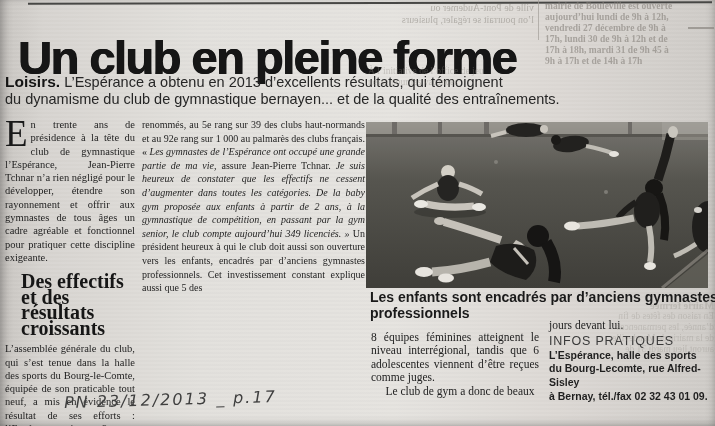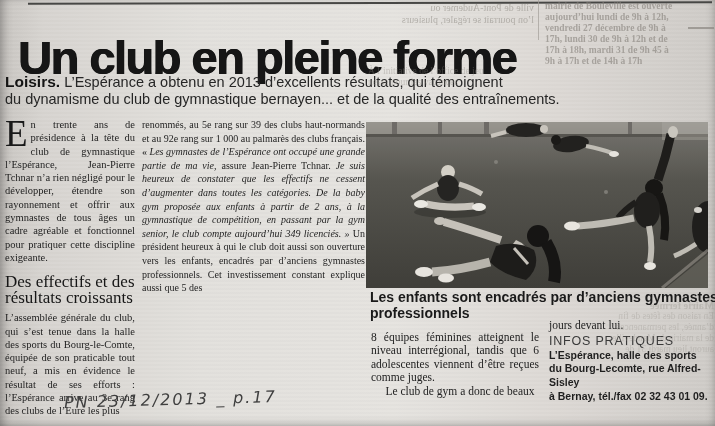--- a/index.html
+++ b/index.html
@@ -17,21 +17,21 @@
     font-family:"Liberation Sans",sans-serif;font-weight:700;font-size:47px;letter-spacing:-1.5px;color:#161616;
     text-shadow:0.7px 0 0 #161616,-0.3px 0 0 #161616;
   }
   .subtitle{position:absolute;left:5px;top:73px;width:640px;font-family:"Liberation Sans",sans-serif;font-size:14.5px;line-height:17px;color:#262626;}
   .kicker{font-weight:700;font-size:15.5px;color:#141414;}
   .col{position:absolute;text-align:justify;}
   .para{margin:0;}
   .col1{left:5px;top:118px;width:130px;font-size:10.5px;line-height:13.3px;color:#1e1e1e;}
   .col2{left:142px;top:118px;width:223px;font-size:10px;line-height:13.6px;color:#1e1e1e;}
   .dropcap{float:left;font-size:37px;line-height:30px;padding:1px 3px 0 0;color:#191919;}
-  .crosshead{font-family:"Liberation Serif",serif;font-weight:400;font-size:17px;line-height:15.5px;margin:10px 0 6px 0;color:#161616;text-align:left;}
+  .crosshead{font-family:"Liberation Serif",serif;font-weight:700;font-size:20px;line-height:15.5px;margin:10px 0 6px 16px;color:#161616;text-align:left;}
   .it{font-style:italic;}
   .photo{position:absolute;left:366px;top:122px;width:342px;height:166px;margin:0;}
   .photo svg{display:block;filter:blur(0.25px) contrast(0.98);}
   .caption{position:absolute;left:362px;top:289px;width:352px;font-family:"Liberation Sans",sans-serif;font-weight:700;font-size:14px;color:#1a1a1a;padding-left:8px;}
   .colA{left:371px;top:319px;width:168px;font-size:11.5px;line-height:13.4px;margin-top:12px;}
   .colA .indent{text-indent:10px;text-align:center;}
   .colB{left:549px;top:319px;width:168px;font-size:11.5px;line-height:13.4px;text-align:left;}
   .infos-h{font-family:"Liberation Sans",sans-serif;font-size:12.5px;letter-spacing:0.8px;color:#3a3a3a;margin-top:3px;}
   .addr{font-family:"Liberation Sans",sans-serif;font-weight:700;font-size:10.5px;line-height:13.6px;color:#1f1f1f;}
   .addr:first-of-type{margin-top:4px;}

